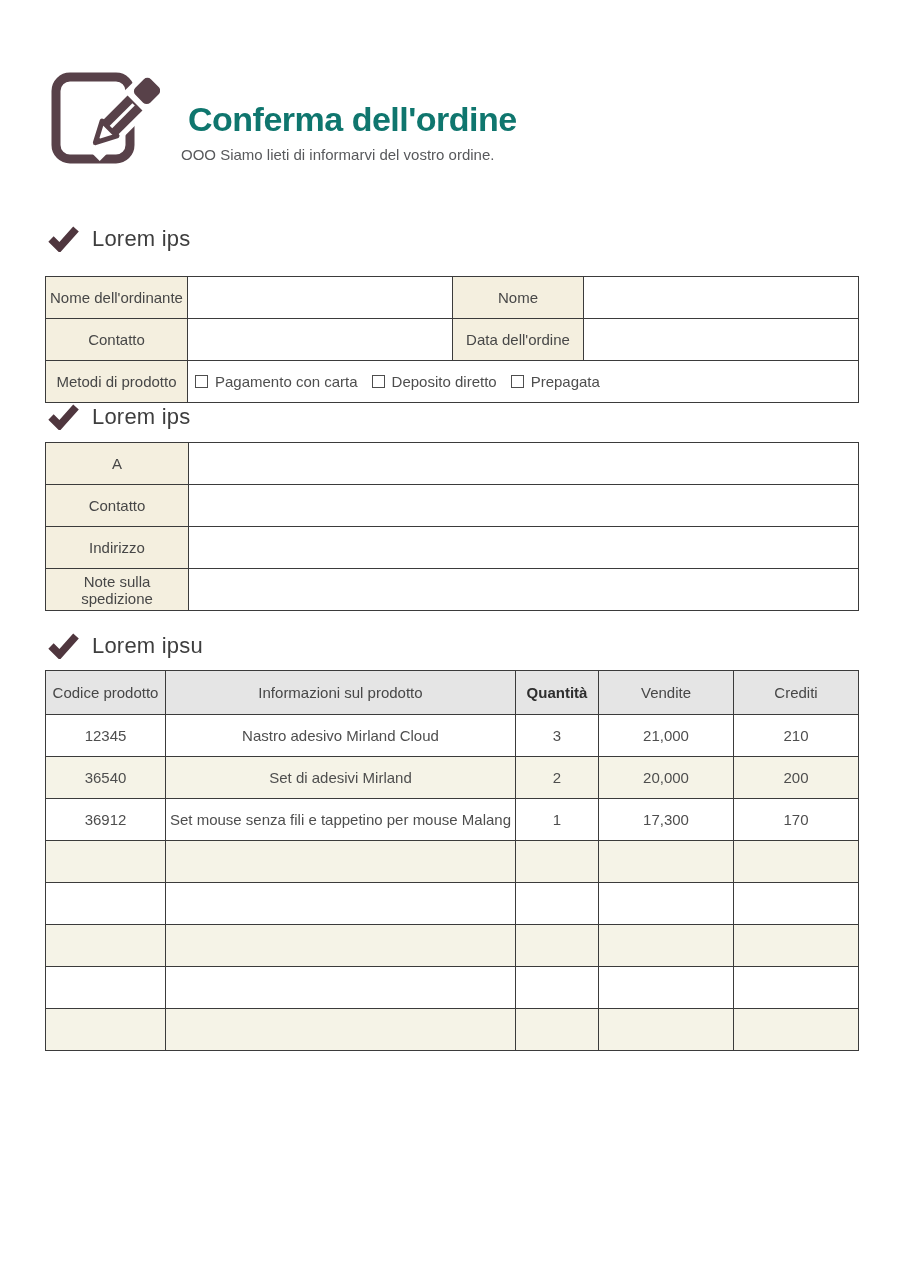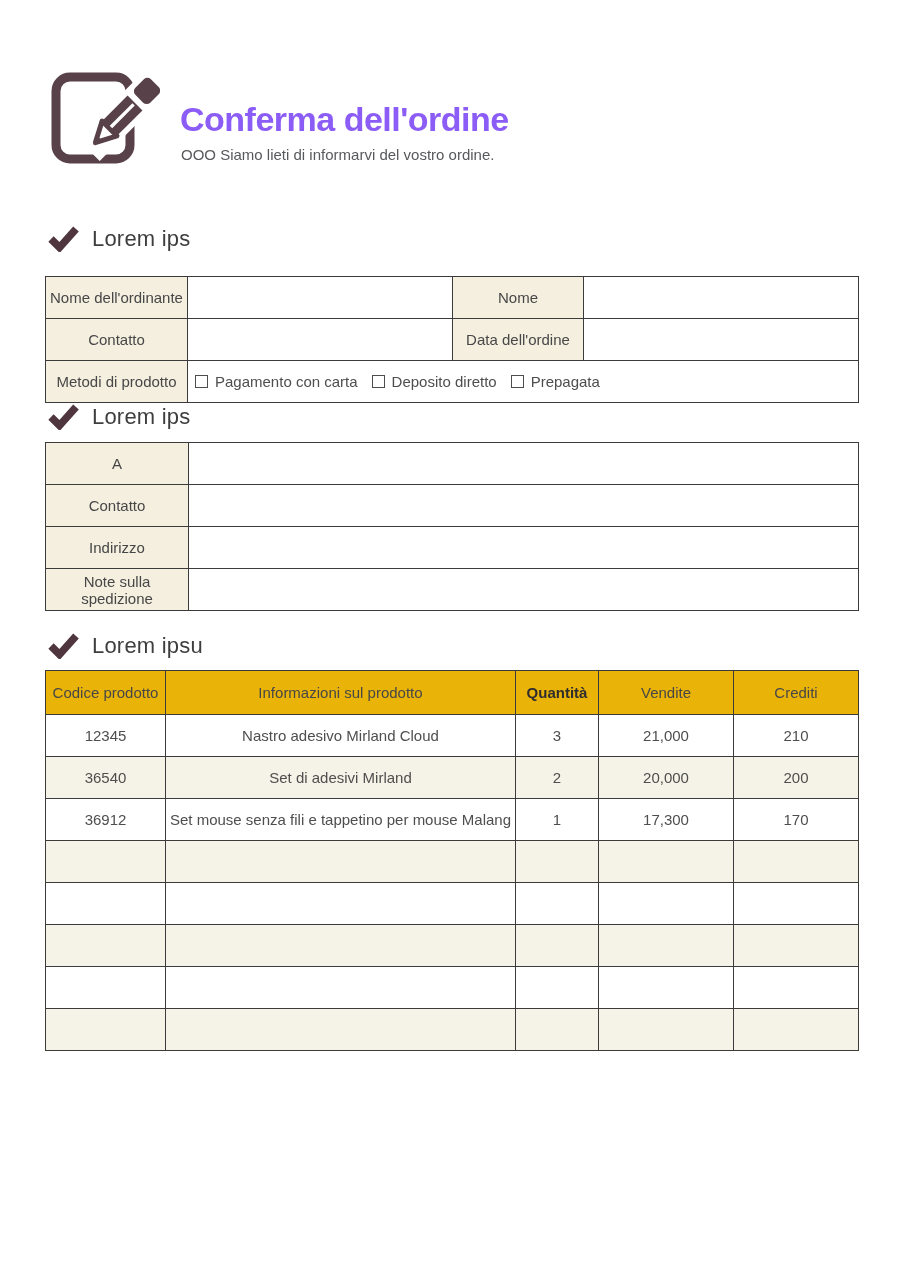--- a/index.html
+++ b/index.html
@@ -6,23 +6,23 @@
   body {
     width:905px; height:1280px; background:#ffffff;
     font-family:"Liberation Sans", sans-serif;
     position:relative; overflow:hidden;
   }
   .page { position:absolute; inset:0; }
 
   
   .hdr-icon { position:absolute; left:46px; top:68px; }
   .hdr-title {
-    position:absolute; left:180px; top:100px;
+    position:absolute; left:188px; top:100px;
     font-size:34px; line-height:38px; font-weight:700;
-    color:#8b5cf6; letter-spacing:-0.5px;
+    color:#0f766e; letter-spacing:-0.5px;
   }
   .hdr-sub {
     position:absolute; left:181px; top:146px;
     font-size:15px; color:#58595c;
   }
 
   
   .sec { position:absolute; left:48px; display:flex; align-items:center; gap:13px; }
   .sec-label { font-size:22px; color:#3e3e3e; letter-spacing:0.2px; }
 
@@ -32,21 +32,21 @@
     position:absolute; left:45px; width:813px;
   }
   td {
     border:1px solid #3b3b3b;
     font-size:15px; color:#4e4e4e;
     text-align:center; vertical-align:middle;
     padding:0; overflow:hidden;
   }
   tr { height:42px; }
   .lbl { background:#f4efdf; color:#474747; }
-  .hd  { background:#eab308; color:#474747;margin-left:40px; }
+  .hd  { background:#e5e5e5; color:#474747;margin-left:40px; }
   .alt td { background:#f5f3e7; }
   .bold { font-weight:700; color:#2e2e2e; }
   .pay { text-align:left; padding-left:7px; }
   .opts { display:inline-flex; align-items:center; gap:14px; }
   .opt { display:inline-flex; align-items:center; gap:7px; }
   .cb { width:11px; height:11px; border:1.6px solid #4e4e4e; display:inline-block; background:#fff; }
   .fit { white-space:nowrap; }
   #t3 tr.hrow { height:44px; }
 </style>
 </head>

